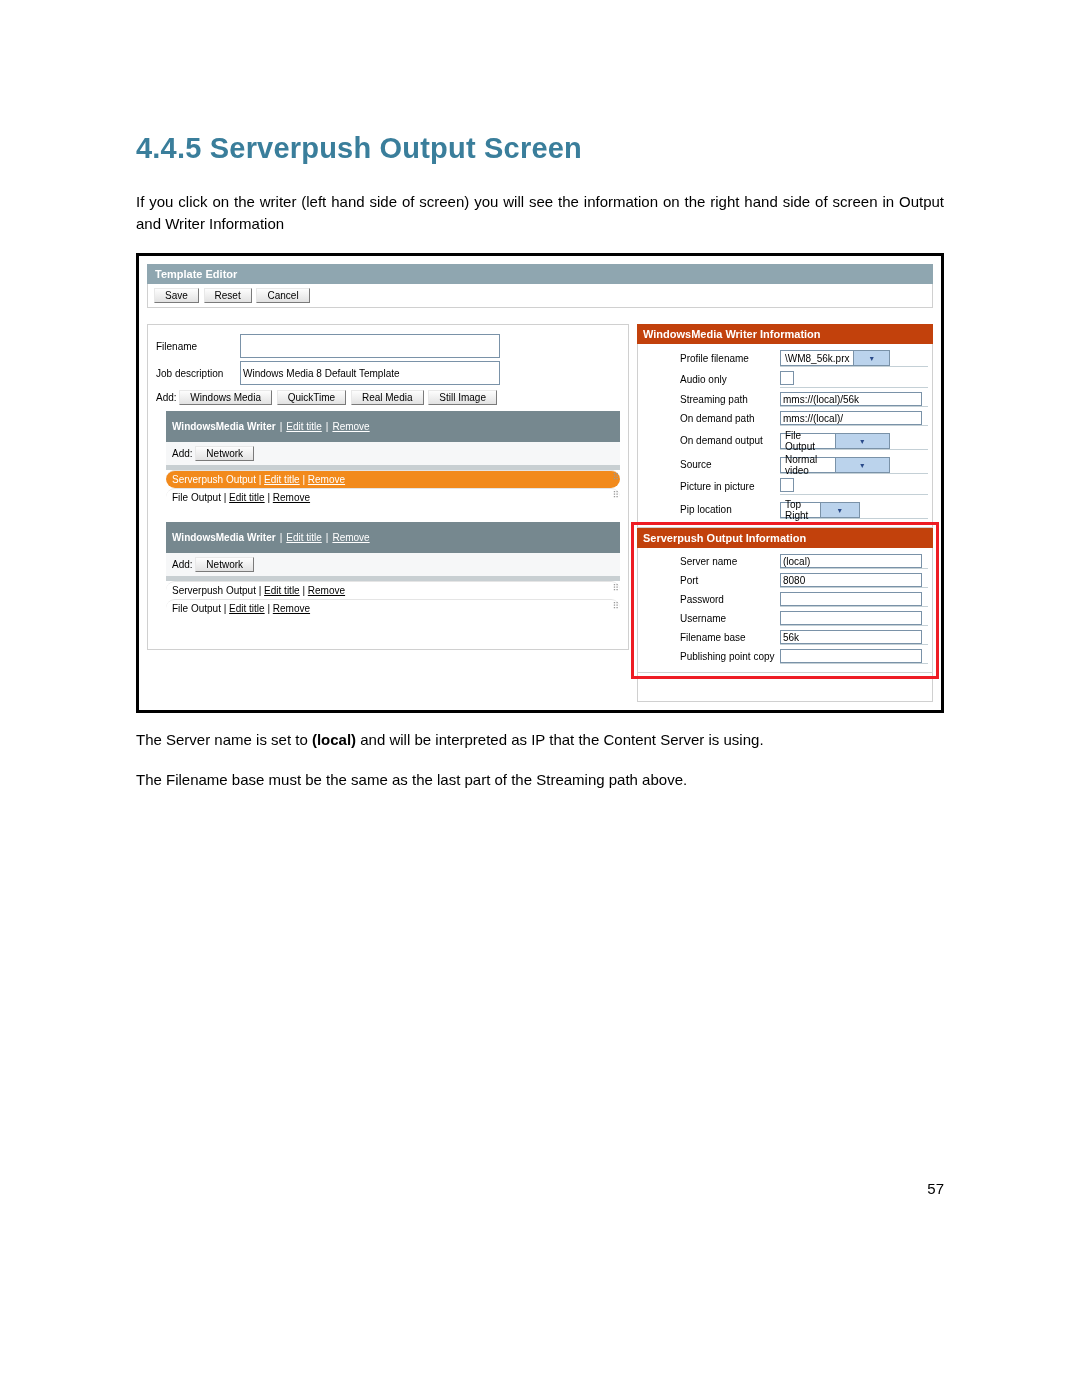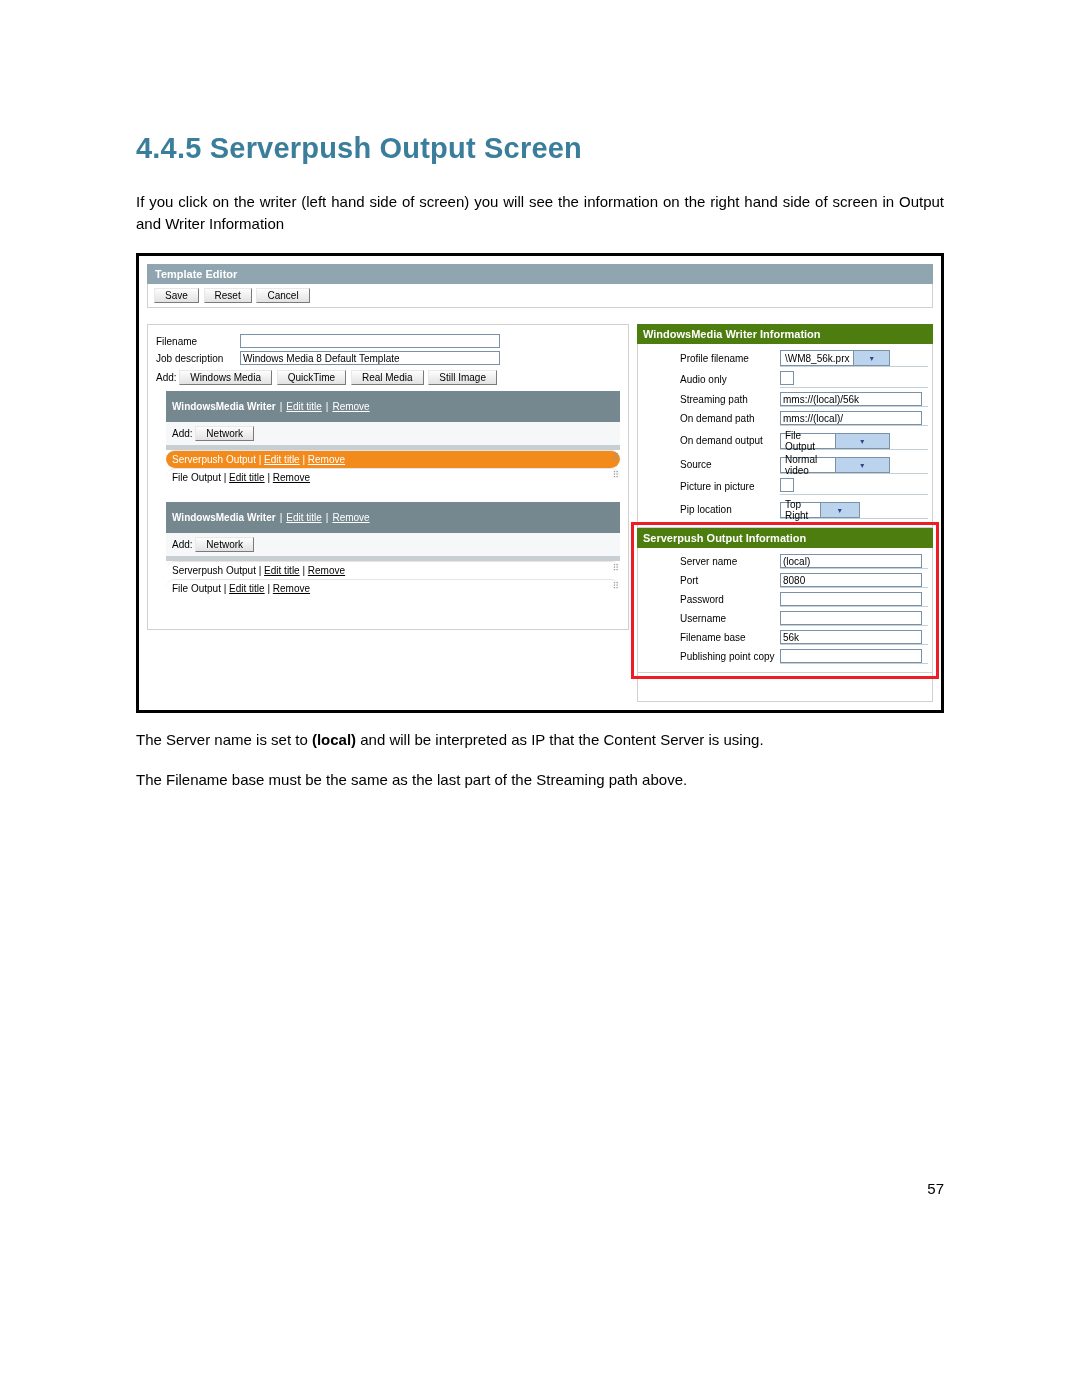--- a/index.html
+++ b/index.html
@@ -86,21 +86,21 @@
     margin: 3px 0;
     font-size: 10px;
   }
   .form-line label { width: 84px; display: inline-block; }
   .form-line input[type="text"] {
     flex: 1;
     max-width: 260px;
     border: 1px solid #7a92a8;
     font-size: 10px;
     padding: 0 2px;
-    height: 14px;
+    height: 24px;
     box-sizing: border-box;
   }
   .add-row { margin: 5px 0 3px 0; font-size: 10px; }
   .tree-block {
     margin: 6px 0 16px 10px;
   }
   .tree-hdr {
     background: #76888F;
     color: #fff;
     font-size: 10px;
@@ -134,21 +134,21 @@
     right: 2px; top: 1px;
     font-size: 9px;
     color: #999;
     letter-spacing: -1px;
   }
   .tree-boundary {
     height: 5px;
     background: #c8cfd2;
   }
   .info-header {
-    background: #4d7c0f;
+    background: #c2410c;
     color: #fff;
     font-weight: bold;
     font-size: 11px;
     padding: 4px 6px;
   }
   .info-body {
     border: 1px solid #d0d0d0;
     border-top: 0;
     padding: 4px 2px 6px 2px;
     font-size: 10px;

